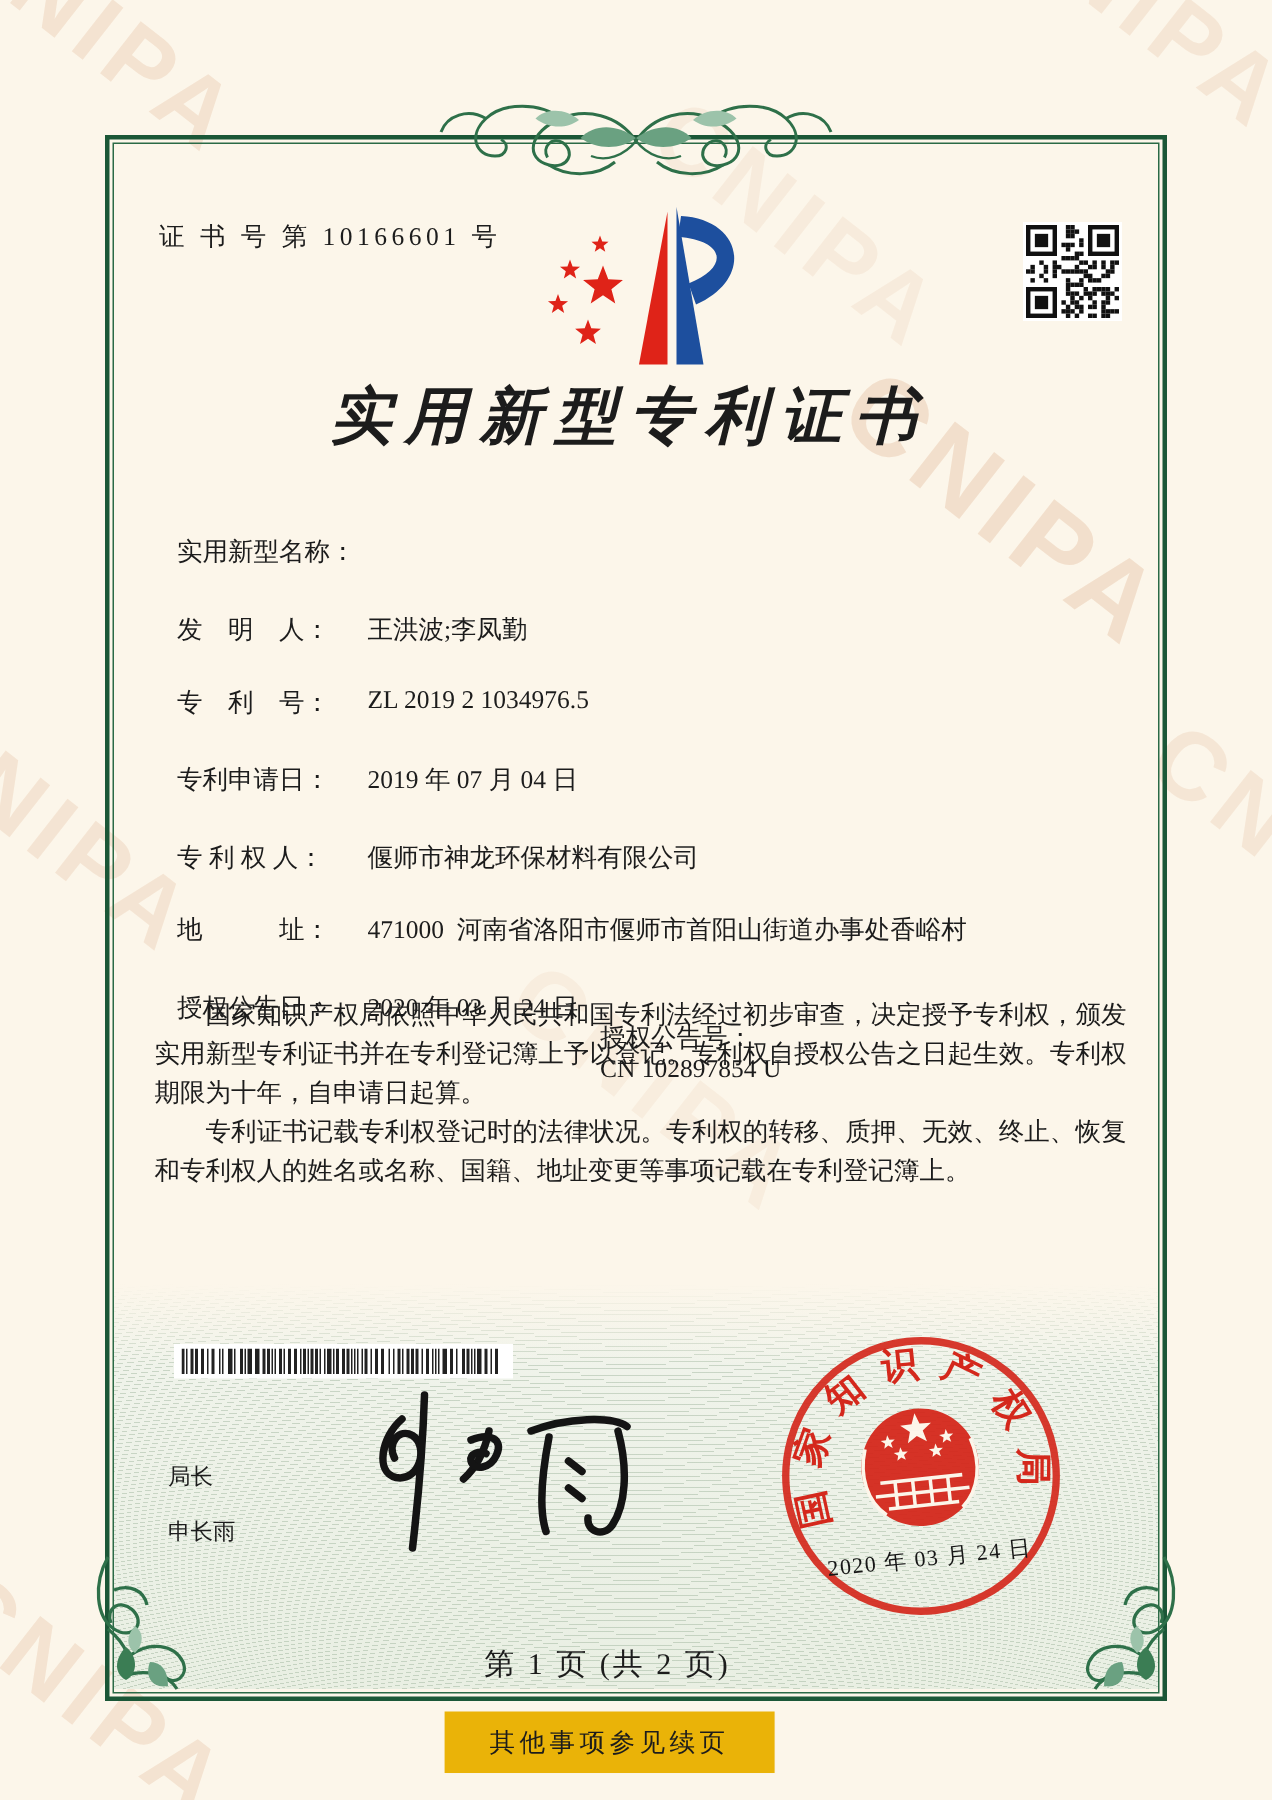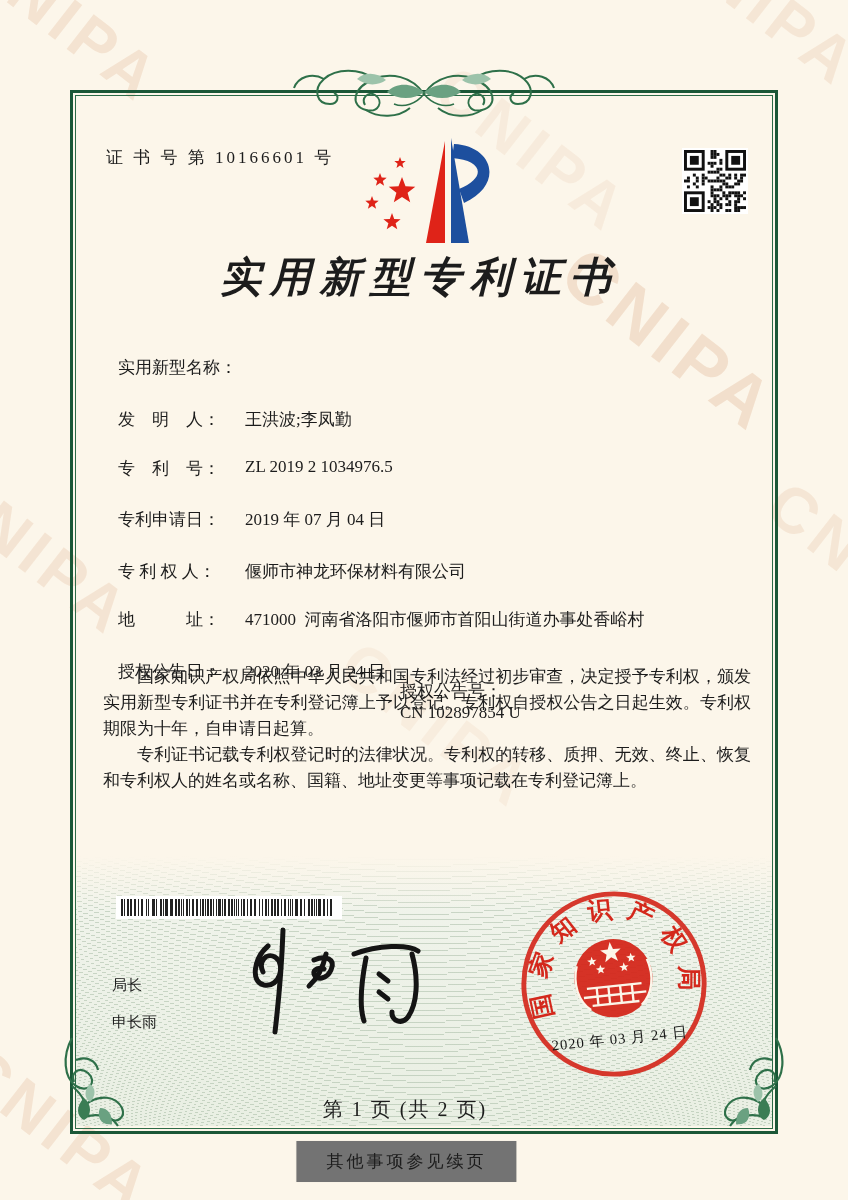--- a/index.html
+++ b/index.html
@@ -62,21 +62,21 @@
   .paras p{margin:0;text-indent:2em}
   
   .barcode-box{position:absolute;left:116px;top:896px;z-index:4;background:#fff;padding:3px 5px}
   .signer{position:absolute;left:112px;top:966px;z-index:4;
     font-family:"Liberation Sans","DejaVu Sans",sans-serif;font-size:15px;line-height:37px}
   .signature{position:absolute;left:238px;top:922px;z-index:4}
   .seal{position:absolute;left:516px;top:886px;z-index:5;transform:rotate(-6deg)}
   .page-ind{position:absolute;left:0;top:1096px;width:810px;z-index:4;text-align:center;font-size:20px;letter-spacing:2px}
   .note{
     position:absolute;left:424px;top:1141px;transform:translateX(-58%);z-index:4;
-    background:#737373;padding:9px 30px;font-size:17px;letter-spacing:3px;
+    background:#eab308;padding:9px 30px;font-size:17px;letter-spacing:3px;
     box-shadow:0 0 2px rgba(0,0,0,.04);
   }
   svg{display:block}
 </style>
 </head>
 <body>
 
 <div class="wm w1">CNIPA</div>
 <div class="wm w2">CNIPA</div>
 <div class="wm w3">CNIPA</div>

